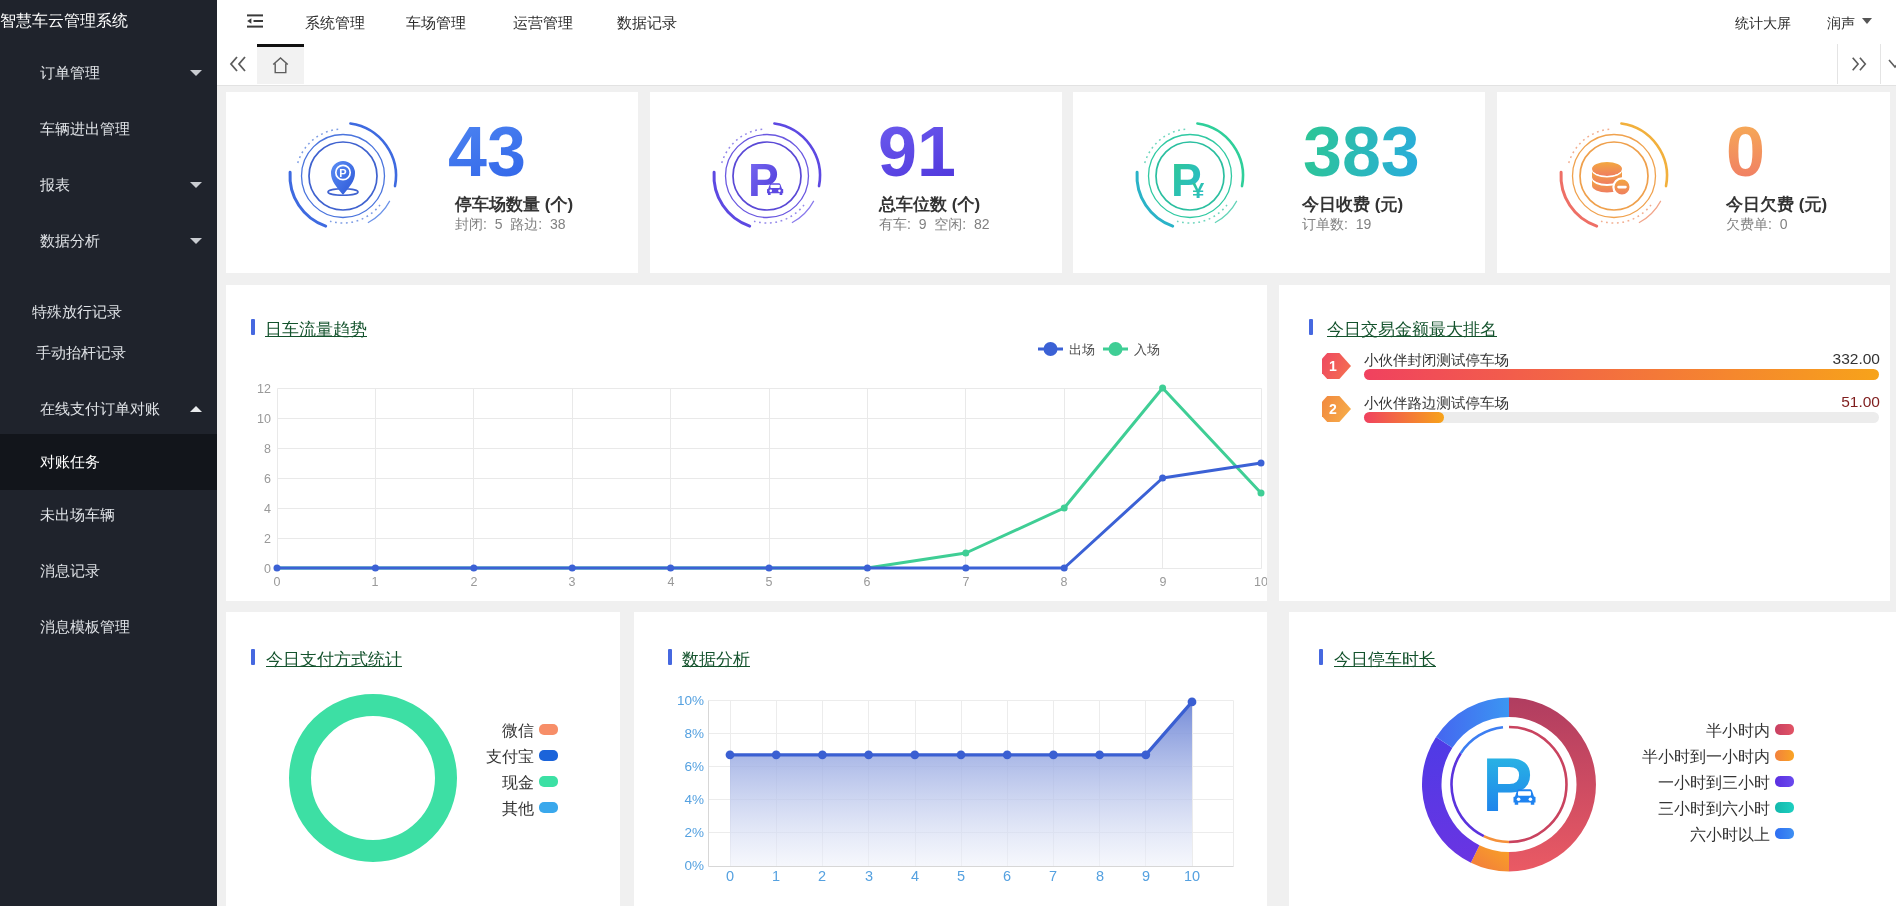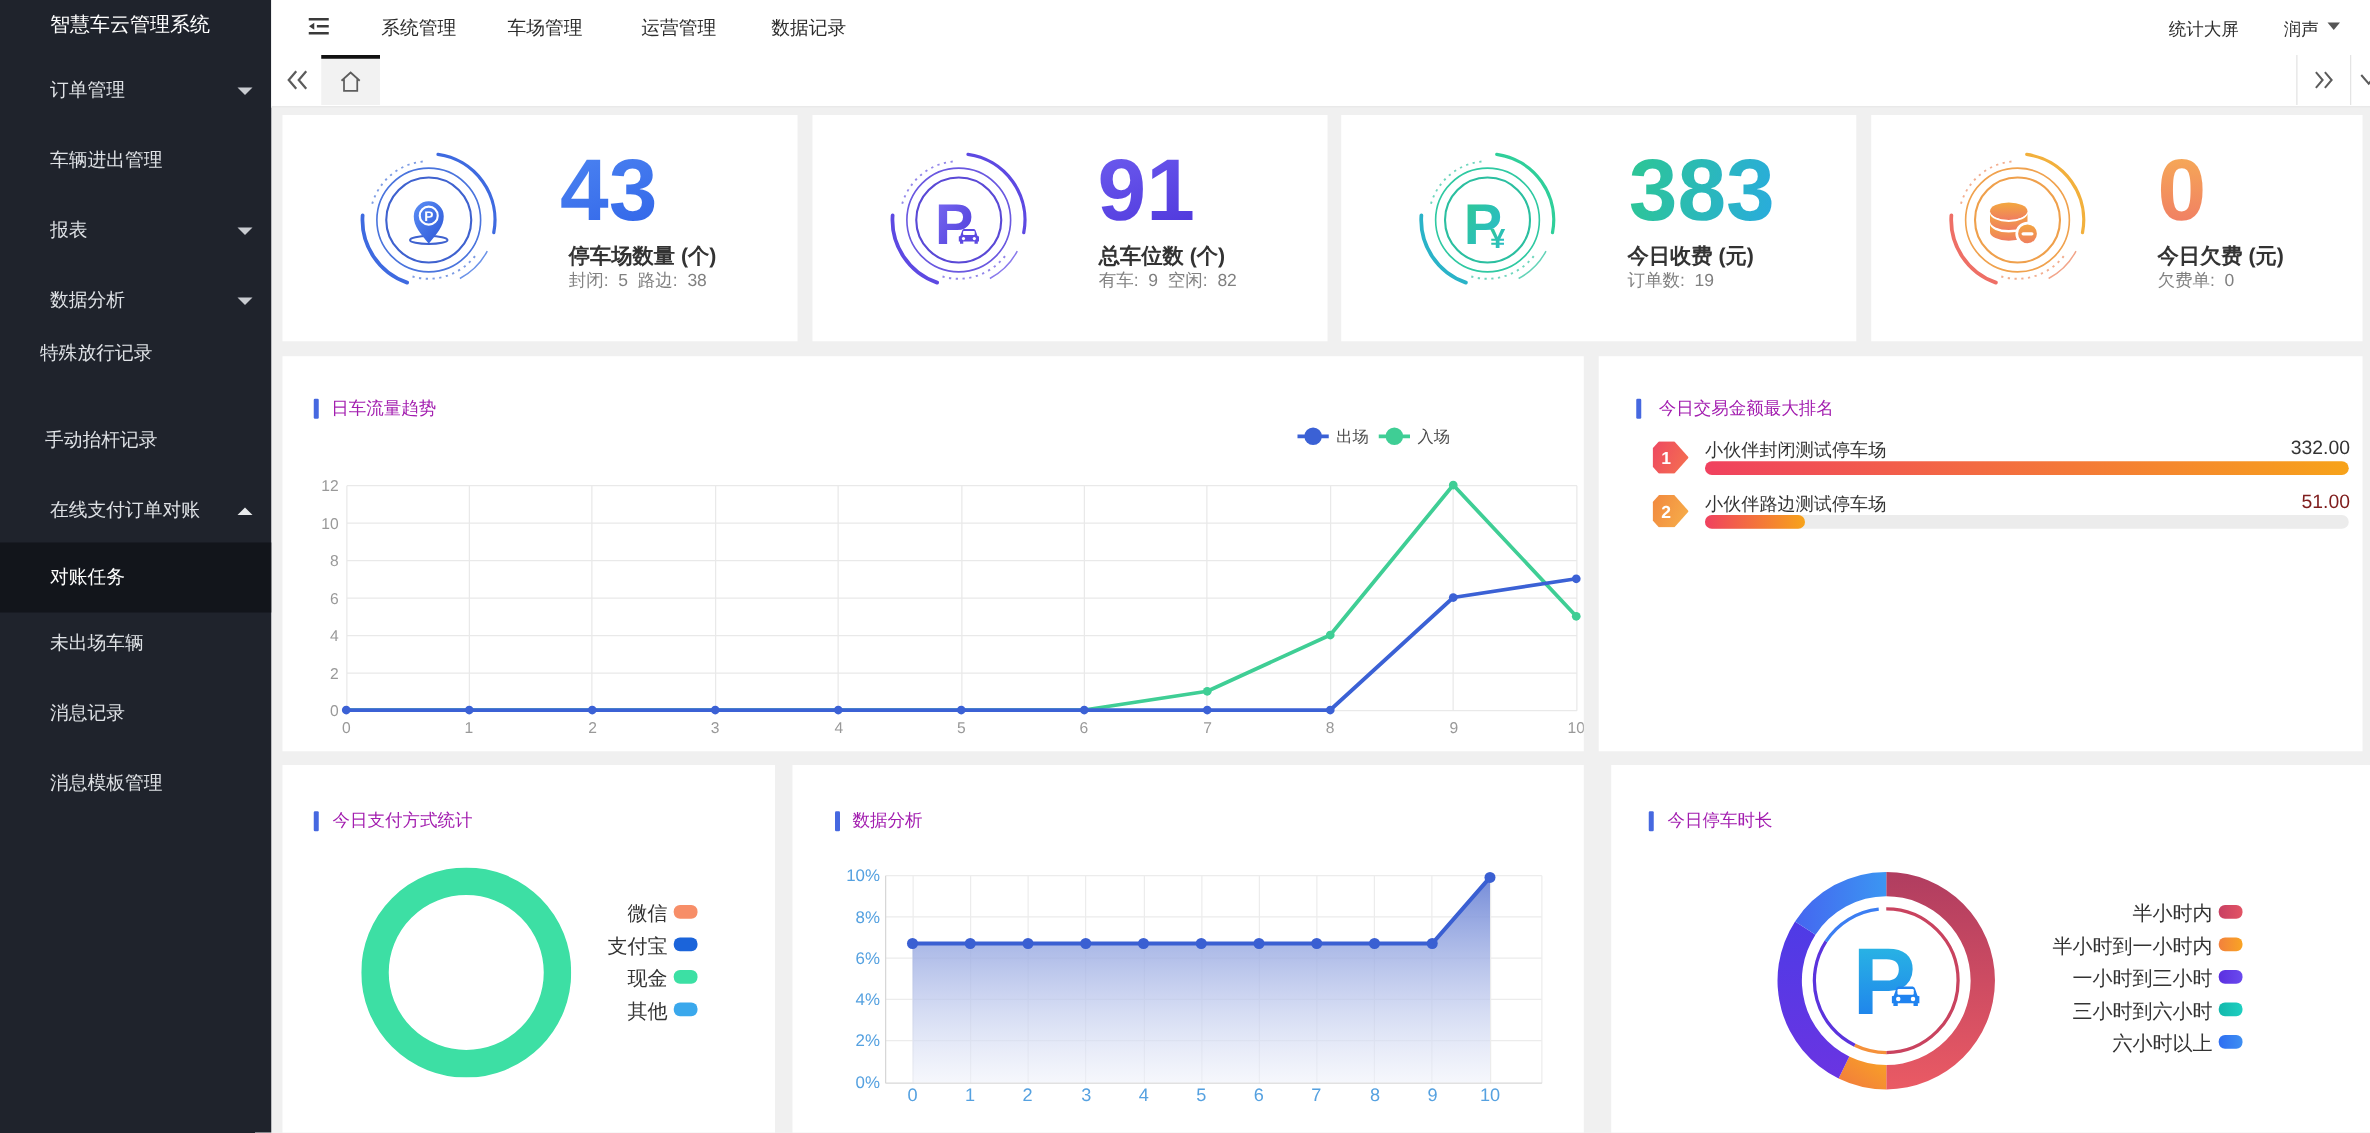--- a/index.html
+++ b/index.html
@@ -1,22 +1,22 @@
 <!DOCTYPE html>
 <html><head>
 <meta charset="utf-8">
 <style>
 html,body{margin:0;padding:0;width:1896px;height:906px;overflow:hidden;background:#f0f0f0;font-family:"Liberation Sans",sans-serif;}
 .abs{position:absolute;}
 .panel{position:absolute;background:#fff;}
-.ptitle{position:absolute;font-size:14px;color:#a21caf;}
+.ptitle{position:absolute;font-size:17px;color:#14532d;text-decoration:underline;}
 .pmark{position:absolute;width:4px;height:16px;background:#4668e0;border-radius:1px;}
 
 #sidebar{position:absolute;left:0;top:0;width:217px;height:906px;background:#1f232c;}
-#sidebar .brand{position:absolute;left:0;top:0;width:206px;height:41px;line-height:41px;color:#fff;font-size:16px;padding-left:40px;box-sizing:border-box;}
+#sidebar .brand{position:absolute;left:0;top:0;width:206px;height:41px;line-height:41px;color:#fff;font-size:16px;box-sizing:border-box;}
 .mitem{position:absolute;left:0;width:217px;height:56px;line-height:56px;color:#dfe2e6;font-size:15px;padding-left:40px;box-sizing:border-box;}
 .mitem.sel{background:#12151b;color:#fff;}
 .caret{position:absolute;right:15px;top:25px;width:0;height:0;border-left:6px solid transparent;border-right:6px solid transparent;border-top:6px solid #c9ccd1;}
 .caret.up{border-top:none;border-bottom:6px solid #e8eaec;}
 
 #topbar{position:absolute;left:217px;top:0;width:1679px;height:44px;background:#fff;}
 #tabbar{position:absolute;left:217px;top:44px;width:1679px;height:41px;background:#fff;border-bottom:1px solid #e2e2e2;}
 .navtab{position:absolute;top:0;height:44px;line-height:46px;font-size:15px;color:#2d2d2d;}
 #hometab{position:absolute;left:40px;top:0;width:47px;height:40px;background:#f2f2f2;border-top:3px solid #111;box-sizing:border-box;}
 
@@ -28,21 +28,21 @@
 .lgmark{position:absolute;width:19px;height:11px;border-radius:5px;}
 </style>
 </head>
 <body>
 <div id="sidebar">
   <div class="brand">智慧车云管理系统</div>
   <div class="mitem" style="top:45px;">订单管理<span class="caret"></span></div>
   <div class="mitem" style="top:101px;">车辆进出管理</div>
   <div class="mitem" style="top:157px;">报表<span class="caret"></span></div>
   <div class="mitem" style="top:213px;">数据分析<span class="caret"></span></div>
-  <div class="mitem" style="top:255px;padding-left:32px;">特殊放行记录</div>
+  <div class="mitem" style="top:284px;padding-left:32px;">特殊放行记录</div>
   <div class="mitem" style="top:325px;padding-left:36px;">手动抬杆记录</div>
   <div class="mitem" style="top:381px;">在线支付订单对账<span class="caret up"></span></div>
   <div class="mitem sel" style="top:434px;">对账任务</div>
   <div class="mitem" style="top:487px;">未出场车辆</div>
   <div class="mitem" style="top:543px;">消息记录</div>
   <div class="mitem" style="top:599px;">消息模板管理</div>
 </div>
 <div id="topbar">
   <svg class="abs" style="left:29px;top:12px;" width="18" height="18" viewBox="0 0 18 18">
       <g stroke="#3a3a3a" stroke-width="2" fill="none">

